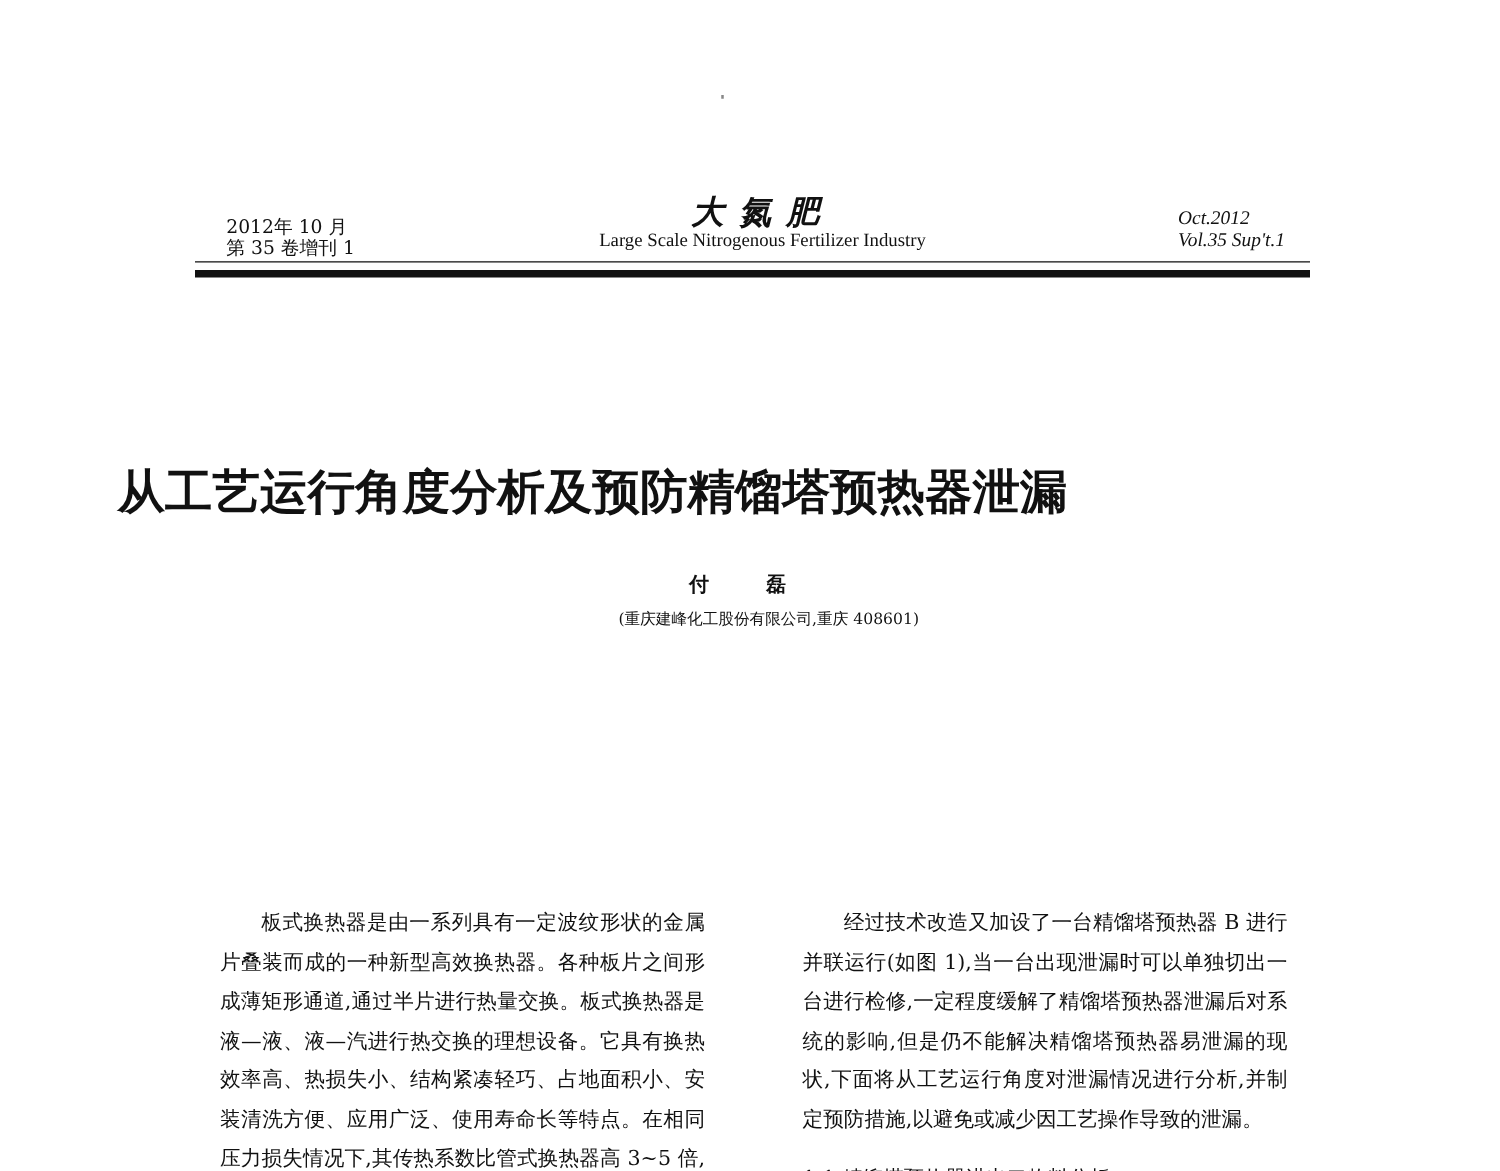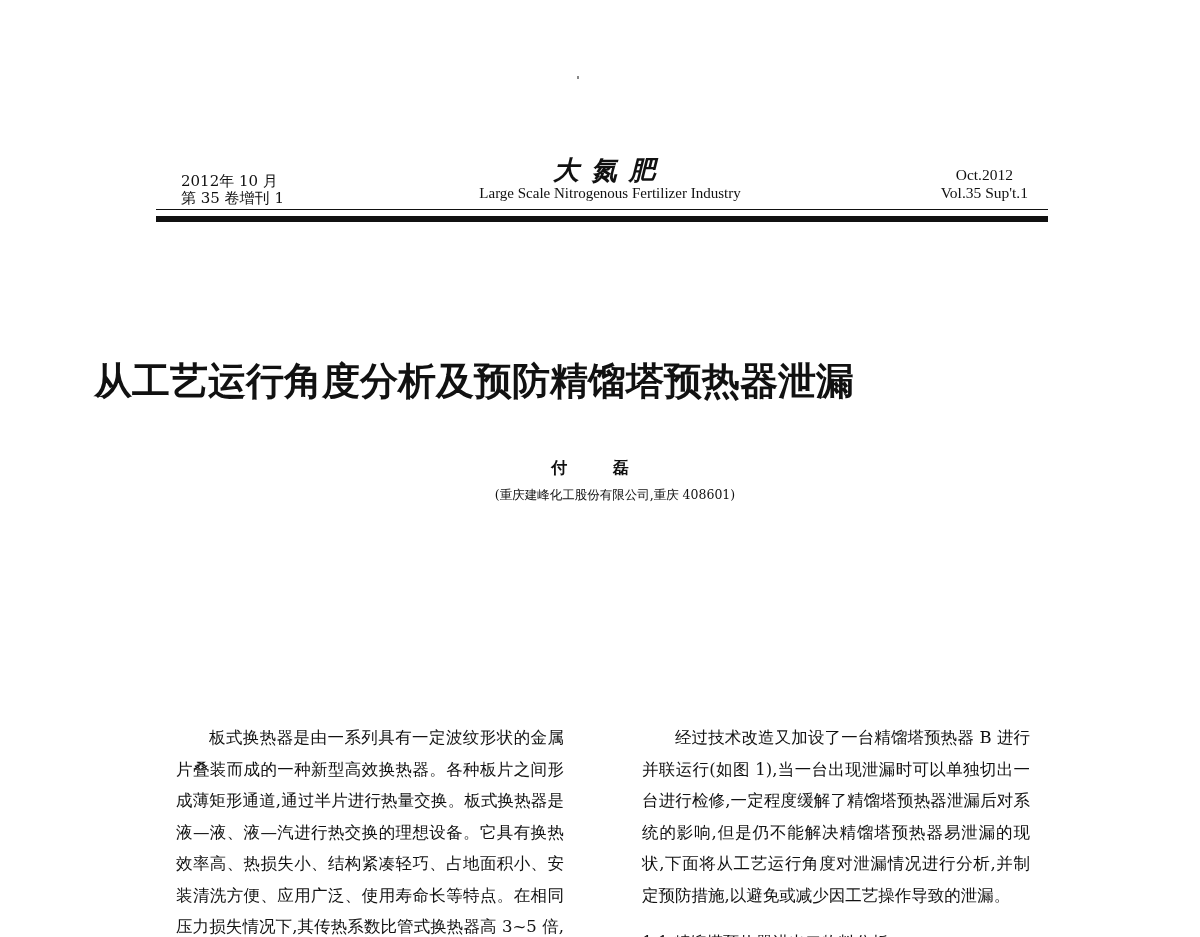--- a/index.html
+++ b/index.html
@@ -5,24 +5,24 @@
   html, body { margin:0; padding:0; background:#ffffff; }
   body {
     width:1200px; height:937px; position:relative; overflow:hidden;
     font-family: "DejaVu Serif", "Liberation Serif", serif; color:#111;
   }
   .speck { position:absolute; left:577px; top:76px; width:2px; height:3px; background:#888; }
   .hdr-left { position:absolute; left:181px; top:173px; font-size:15px; line-height:17px; }
   .hdr-center { position:absolute; left:440px; top:156px; width:340px; text-align:center; }
   .logo { font-family:"DejaVu Serif", serif; font-size:26px; font-weight:bold; font-style:italic; letter-spacing:12px; line-height:28px; }
   .journal-en { font-family:"Liberation Serif", serif; font-size:15px; line-height:18px; }
-  .hdr-right { position:absolute; right:172px; top:166px; text-align:center; font-family:"Liberation Serif", serif; font-size:15.5px; line-height:18px; }
+  .hdr-right { position:absolute; right:172px; top:166px; text-align:left; font-family:"Liberation Serif", serif; font-size:15.5px; line-height:18px;font-style:italic; }
   .rule-thin { position:absolute; left:156px; top:209px; width:892px; height:1px; background:#111; }
   .rule-thick { position:absolute; left:156px; top:216px; width:892px; height:6px; background:#111; }
-  .title { position:absolute; left:0; width:948px; top:356px; text-align:center; font-family:"DejaVu Sans", sans-serif; font-weight:bold; font-size:38px; letter-spacing:0px; }
+  .title { position:absolute; left:0; width:948px; top:368px; text-align:center; font-family:"DejaVu Sans", sans-serif; font-weight:bold; font-size:38px; letter-spacing:0px; }
   .author { position:absolute; left:0; width:1200px; top:458px; text-align:center; font-family:"DejaVu Sans", sans-serif; font-weight:bold; font-size:16px; letter-spacing:20px; }
   .affil { position:absolute; left:15px; width:1200px; top:487px; text-align:center; font-size:12.5px; }
   .abstract { position:absolute; left:200px; top:544px; width:820px; font-size:14px; line-height:27px; }
   .abstract p { margin:0; }
   .indent { text-indent:28px; }
   .lbl { font-family:"DejaVu Sans", sans-serif; font-weight:bold; }
   .kw-item { margin-right:22px; }
   .col { position:absolute; top:706px; width:420px; font-size:16.5px; line-height:31.5px; text-align:justify; }
   .col-left { left:160px; }
   .col-right { left:626px; }

